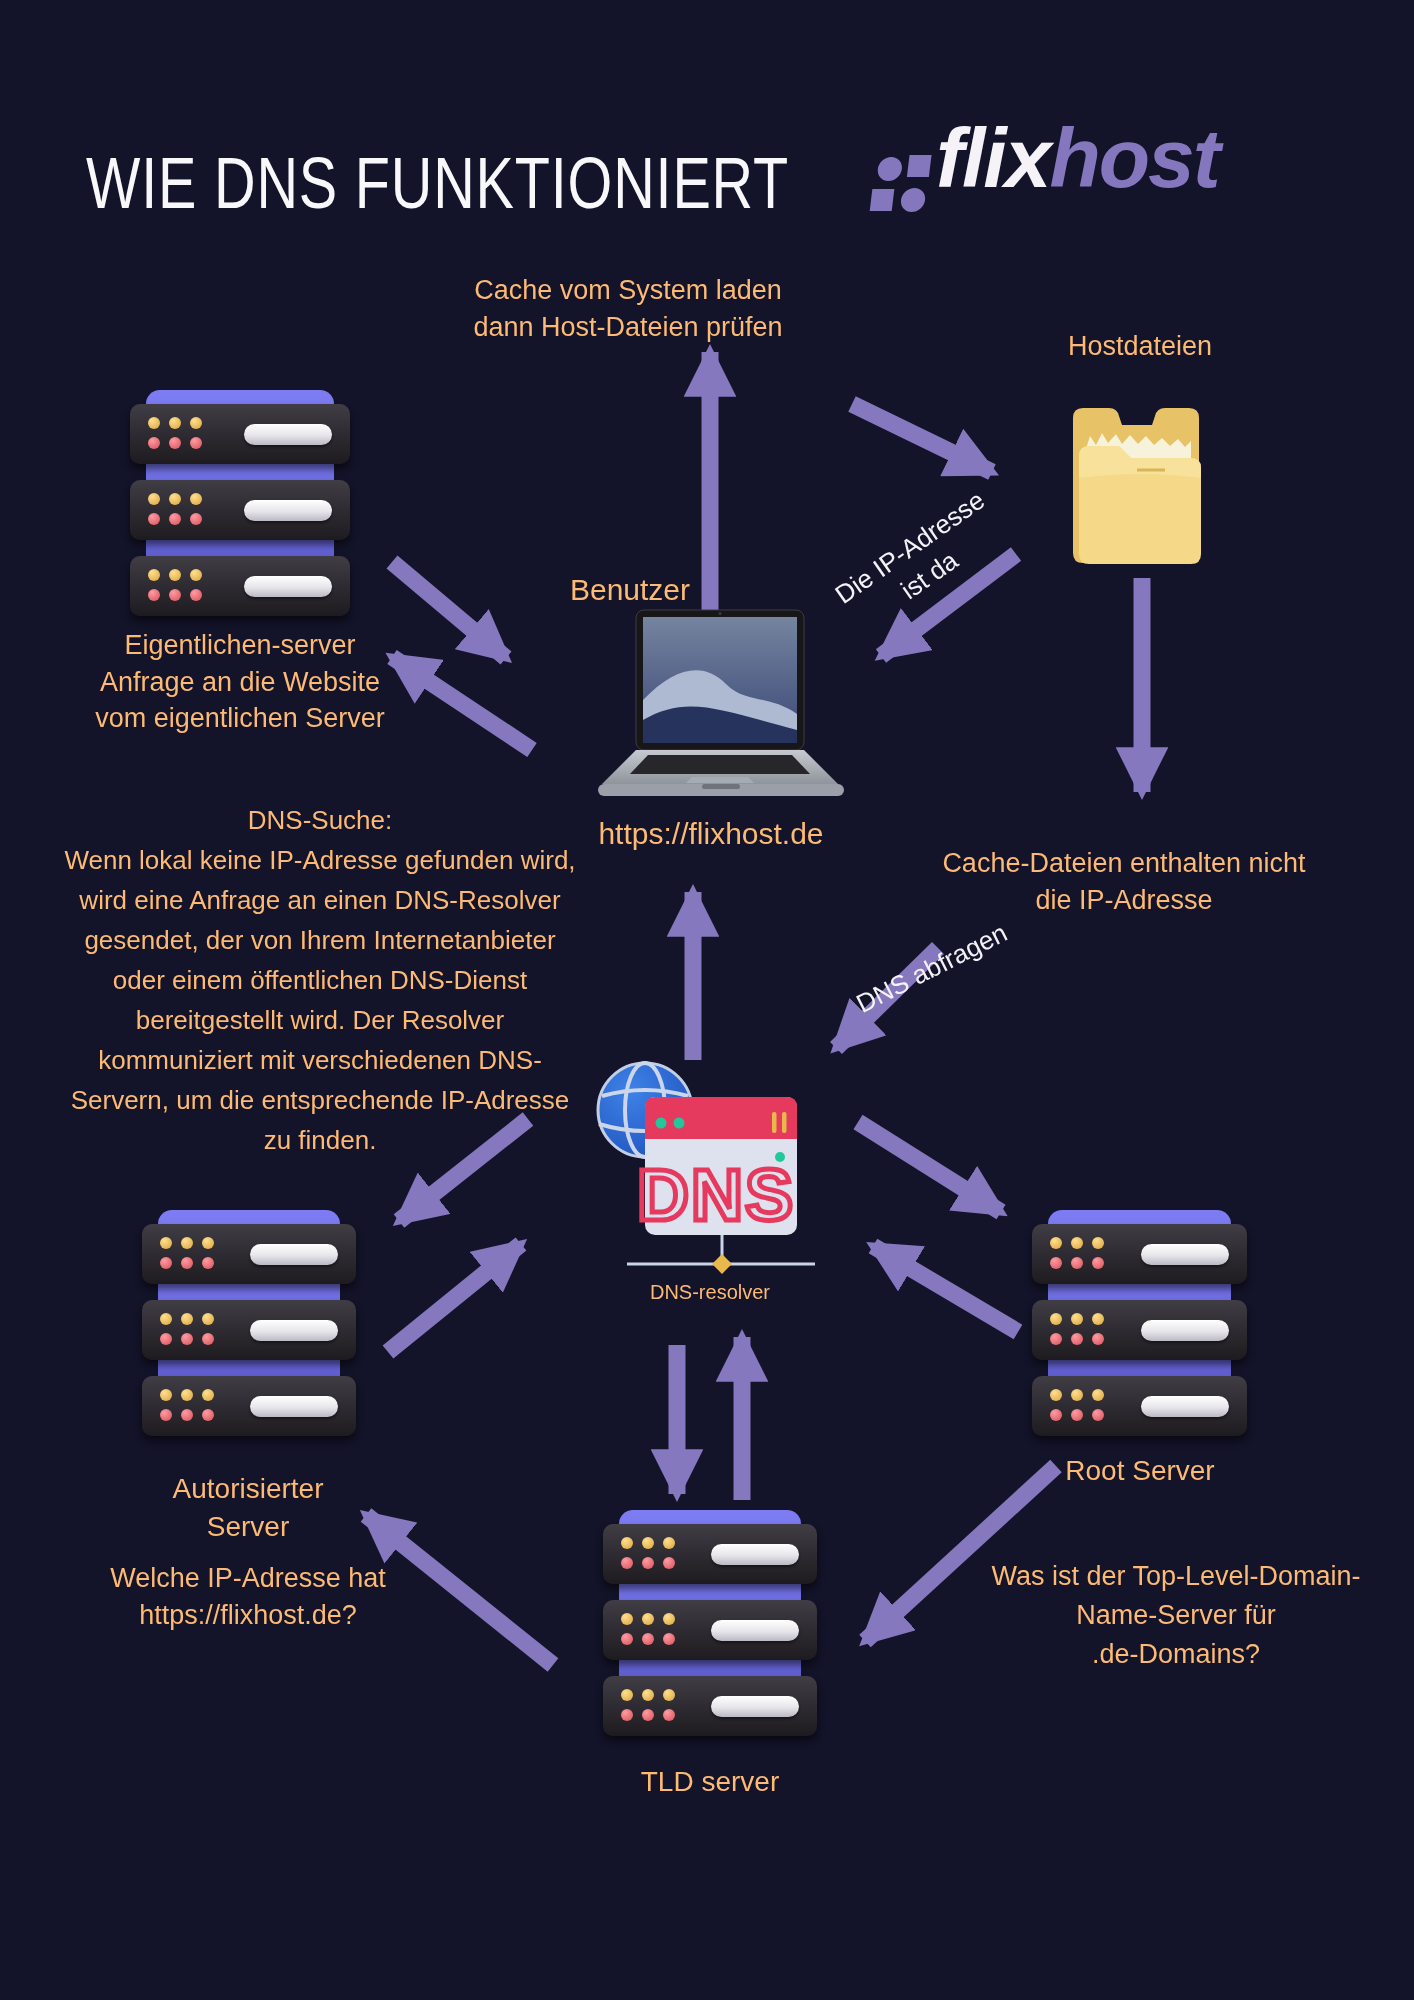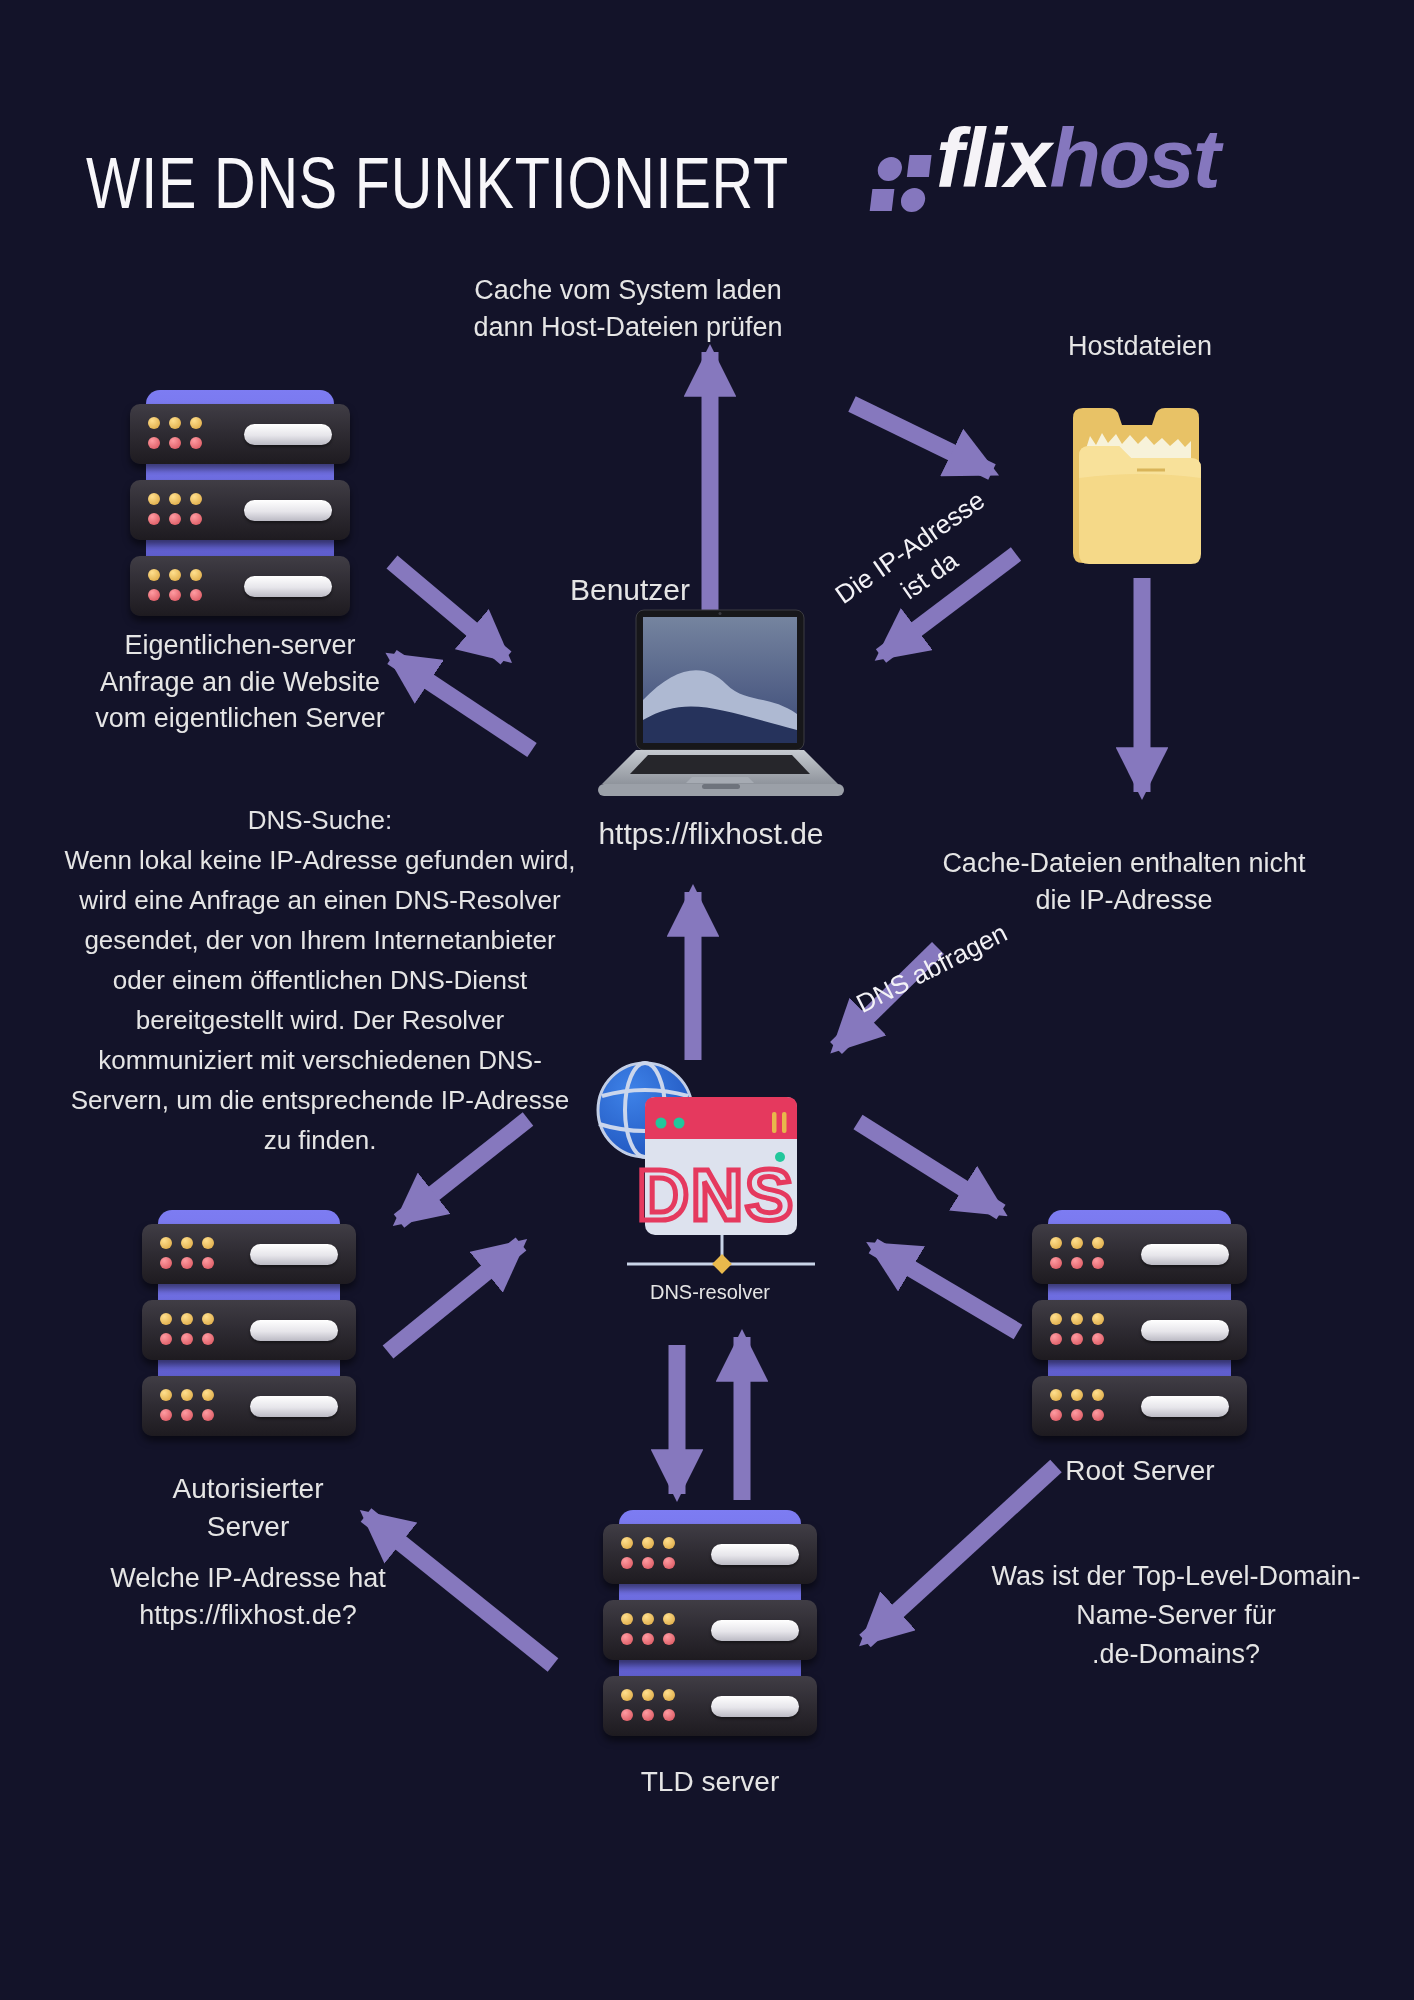--- a/index.html
+++ b/index.html
@@ -1,19 +1,19 @@
 <!DOCTYPE html>
 <html><head>
 <meta charset="utf-8">
 <style>
   html,body{margin:0;padding:0;background:#131329;}
   .canvas{position:relative;width:1414px;height:2000px;background:#131329;overflow:hidden;
           font-family:"Liberation Sans",sans-serif;color:#F2F1F5;}
   .abs{position:absolute;}
-  .lbl{position:absolute;color:#e5e5e5;text-align:center;line-height:1.36;}
+  .lbl{position:absolute;color:#fdba74;text-align:center;line-height:1.36;}
   .lbl.left{text-align:center;}
   
   .title{position:absolute;left:86px;top:142px;font-size:72px;font-weight:400;color:#F8F7FA;
          letter-spacing:1px;transform:scaleX(.8);transform-origin:left top;white-space:nowrap;}
   .logo{position:absolute;left:936px;top:116px;font-size:84px;font-weight:bold;font-style:italic;
         letter-spacing:-2px;white-space:nowrap;line-height:1;}
   .logo .flix{color:#F5F3F7;text-align:center;}
   .logo .host{color:#8577BE;}
   .logo-icon{position:absolute;left:870px;top:154px;width:60px;height:60px;transform:skewX(-7deg);}
   .logo-icon i{position:absolute;background:#8577BE;display:block;}

